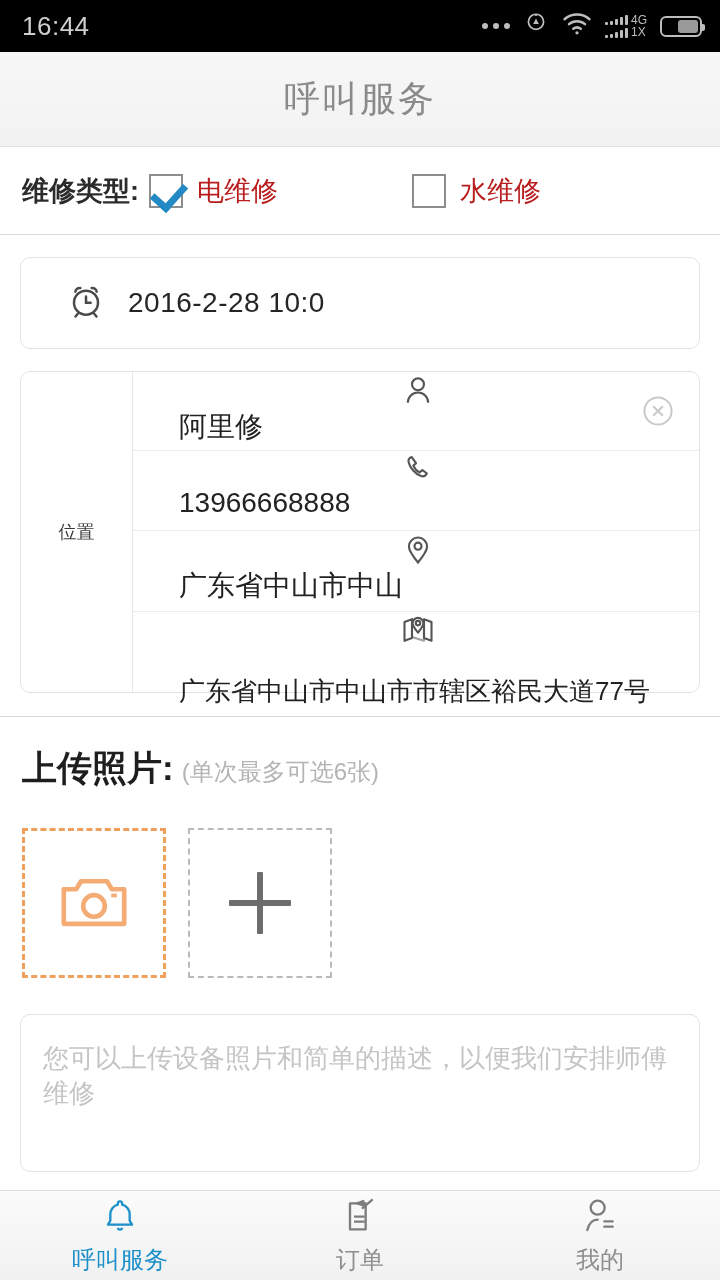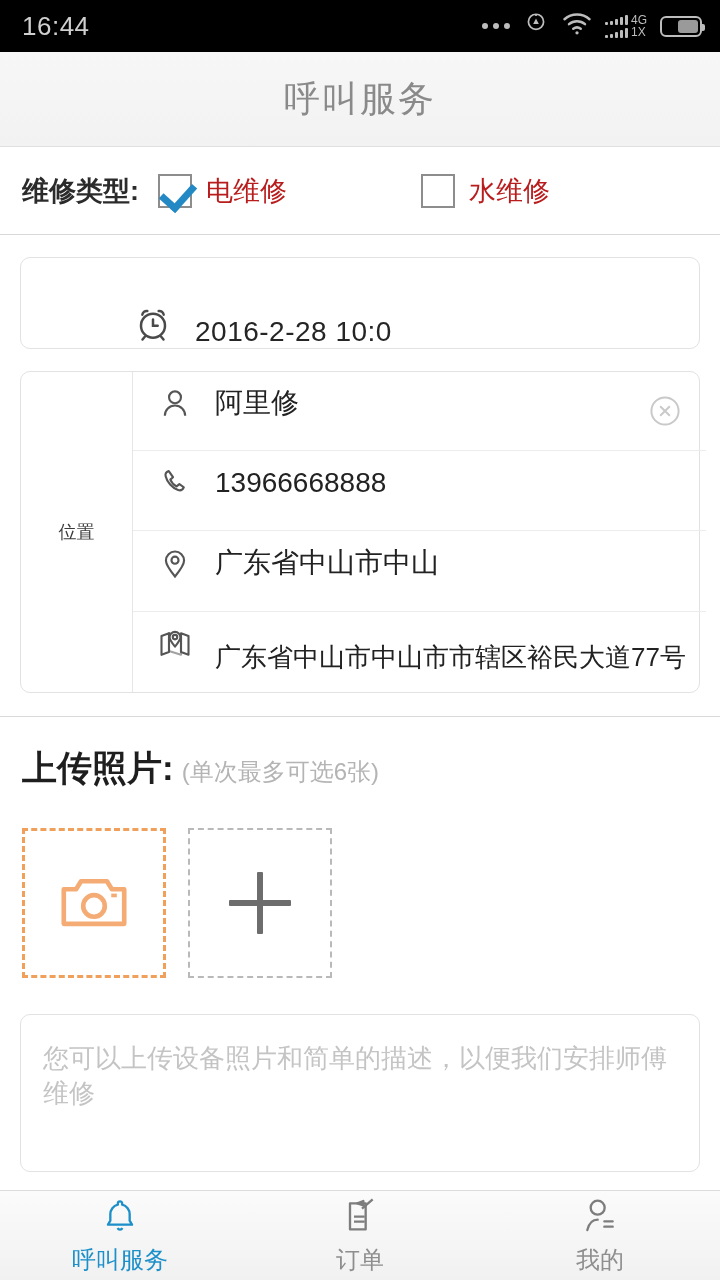--- a/index.html
+++ b/index.html
@@ -37,21 +37,21 @@
     display:flex; align-items:center; justify-content:center;
     border-bottom:1px solid #e0e0e0;
   }
   .header-title { font-size:36px; color:#8a8a8a; letter-spacing:2px; }
 
   
   .type-row {
     flex:0 0 88px; display:flex; align-items:center;
     padding:0 22px; border-bottom:1px solid #d8d8d8;
   }
-  .type-label { font-size:27px; color:#2b2b2b; font-weight:bold; margin-right:15px; }
+  .type-label { font-size:27px; color:#2b2b2b; font-weight:bold; margin-right:6px; }
   .cb-group { display:flex; align-items:center; }
   .cb-group.first { margin-left:4px; }
   .cb-group.second { margin-left:134px; }
   .cbox {
     width:34px; height:34px; border:2px solid #8d8d8d; background:#fff;
     position:relative; display:block; flex:0 0 34px;
   }
   .cbox.checked::after {
     content:""; position:absolute; left:7px; top:1px;
     width:15px; height:26px; border:solid #2389c4;
@@ -59,33 +59,33 @@
   }
   .cb-text { font-size:27px; color:#b91c1c; margin-left:14px; }
 
   
   .card {
     margin:22px 20px 0 20px; border:1px solid #e2e2e2;
     border-radius:10px; background:#fff;
   }
 
   
-  .dt-card { flex:0 0 auto; height:92px; display:flex; align-items:flex-end; padding-left:112px; }
+  .dt-card { flex:0 0 auto; height:92px; display:flex; align-items:center; padding-left:45px; }
   .dt-text { font-size:28px; color:#252525; margin-left:22px; letter-spacing:.5px; }
 
   
   .loc-card { display:flex; align-items:stretch; margin-top:22px; }
   .loc-label-cell {
     flex:0 0 112px; display:flex; align-items:center; justify-content:center;
     border-right:1px solid #e6e6e6; font-size:18px; color:#3a3a3a;
   }
   .loc-rows { flex:1; display:flex; flex-direction:column; }
   .loc-row {
-    display:flex; align-items:center; padding:0 20px 16px 24px;
-    border-bottom:1px solid #ececec; position:relative;
+    display:flex; padding:0 20px 16px 24px;
+    border-bottom:1px solid #ececec; position:relative;flex-direction:column;
   }
   .loc-row:last-child { border-bottom:none; }
   .loc-row.r1 { height:79px; }
   .loc-row.r2 { height:80px; }
   .loc-row.r3 { height:81px; }
   .loc-row.r4 { height:80px; }
   .loc-ico { flex:0 0 36px; display:flex; align-items:center; justify-content:center; }
   .loc-val { font-size:28px; color:#222; margin-left:22px; white-space:nowrap; }
   .loc-val.small { font-size:26px;margin-top:26px; }
   .clear-btn {

